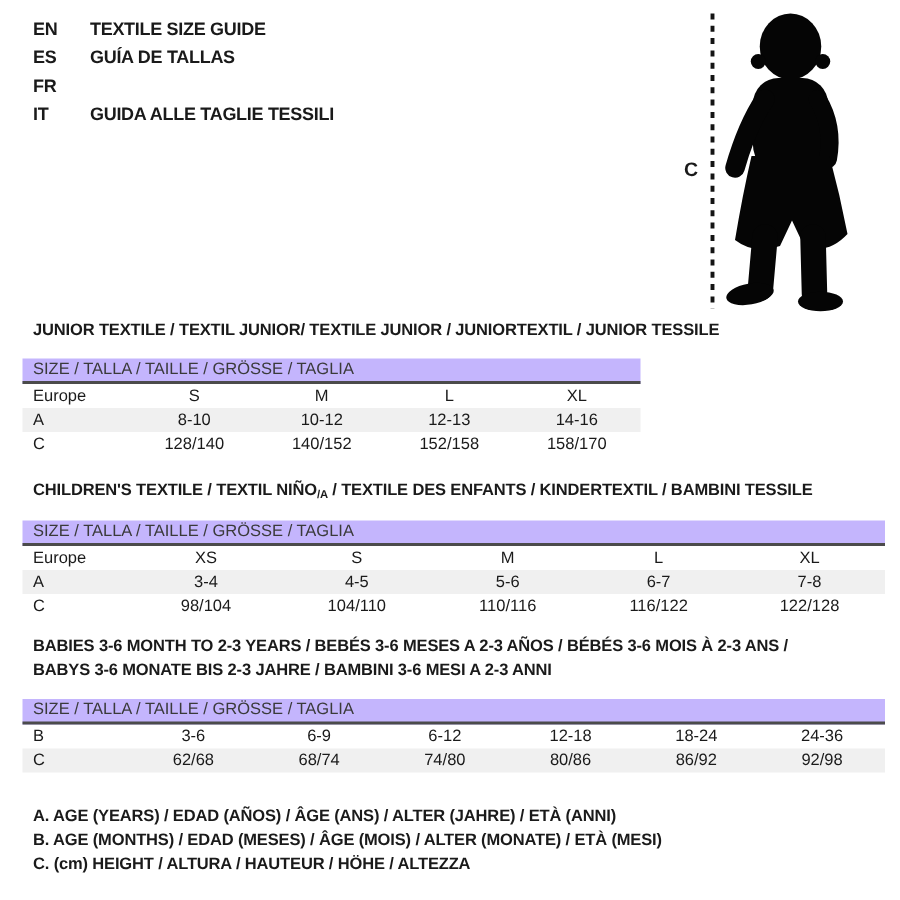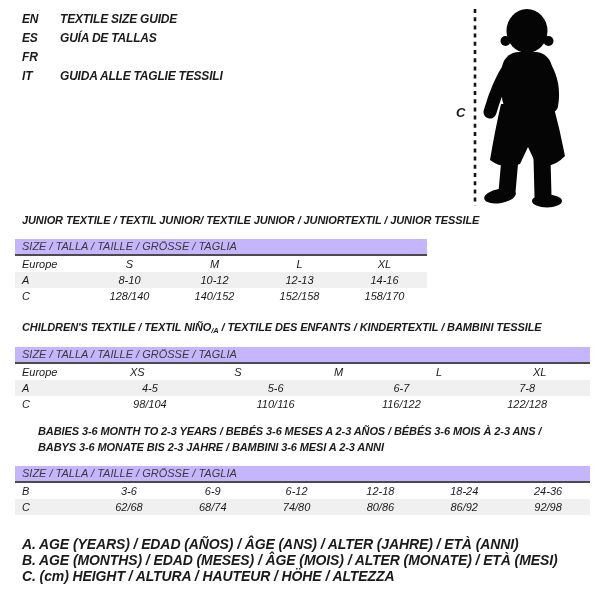--- a/index.html
+++ b/index.html
@@ -4,61 +4,61 @@
 <style>
   html,body{margin:0;padding:0;}
   body{
     width:600px;height:600px;
     background:#ffffff;
     font-family:"Liberation Sans", sans-serif;
     color:#1a1a1a;
     position:relative;
     overflow:hidden;
   }
-  .canvas{position:absolute;left:0;top:0;width:537px;height:600px;background:#fff;font-style:italic;}
+  .canvas{position:absolute;left:0;top:0;width:537px;height:600px;background:#fff;}
 
   
   .langs{position:absolute;left:22px;top:9px;}
   .lang-row{display:flex;height:19px;align-items:center;font-weight:bold;font-size:12px;letter-spacing:-0.2px;white-space:nowrap;}
   .lang-code{width:38px;flex:none;}
 
   
   .figure-svg{position:absolute;left:470px;top:0;}
   .c-label{position:absolute;left:456px;top:105px;font-weight:bold;font-size:13px;}
 
   
   .sec-title{
     position:absolute;margin:0;
     font-weight:bold;font-size:11px;letter-spacing:-0.1px;
     line-height:16px;white-space:nowrap;
   }
   .sec-title .sub{font-size:7.5px;vertical-align:-2px;}
   .t0-title{left:22px;top:212px;}
   .t1-title{left:22px;top:319px;}
-  .t2-title{left:22px;top:423px;margin-left:16px;}
+  .t2-title{left:22px;top:423px;}
 
   
   .size-table{position:absolute;font-size:11px;}
   .t0{left:15px;top:239px;width:412px;}
   .t1{left:15px;top:347px;width:575px;}
   .t2{left:15px;top:466px;width:575px;}
   .st-header{
     background:#c4b5fd;color:#3a3a3a;
     height:15px;line-height:15px;
     padding-left:7px;
     border-bottom:2px solid #4b4b4b;
     white-space:nowrap;
   }
   .st-row{display:flex;height:16px;line-height:16px;}
   .st-row.shaded{background:#f0f0f0;}
   .st-label{width:65px;flex:none;padding-left:7px;}
   .st-cell{flex:1;text-align:center;}
 
   
-  .legend{position:absolute;left:22px;top:536px;font-weight:bold;font-size:14px;letter-spacing:-0.1px;}
+  .legend{position:absolute;left:22px;top:536px;font-weight:bold;font-size:11px;letter-spacing:-0.1px;}
   .legend-line{height:16px;line-height:16px;white-space:nowrap;}
 </style>
 </head>
 <body>
 
 <div class="canvas">
 
   <div class="langs">
       <div class="lang-row">
         <span class="lang-code">EN</span>
@@ -137,28 +137,30 @@
       <div class="st-row">
         <span class="st-label">Europe</span>
         <span class="st-cell">XS</span>
         <span class="st-cell">S</span>
         <span class="st-cell">M</span>
         <span class="st-cell">L</span>
         <span class="st-cell">XL</span>
       </div>
       <div class="st-row shaded">
         <span class="st-label">A</span>
+        <span class="st-cell">3-4</span>
         <span class="st-cell">4-5</span>
         <span class="st-cell">5-6</span>
         <span class="st-cell">6-7</span>
         <span class="st-cell">7-8</span>
       </div>
       <div class="st-row">
         <span class="st-label">C</span>
         <span class="st-cell">98/104</span>
+        <span class="st-cell">104/110</span>
         <span class="st-cell">110/116</span>
         <span class="st-cell">116/122</span>
         <span class="st-cell">122/128</span>
       </div>
     </div>
   <div class="size-table t2">
       <div class="st-header">SIZE / TALLA / TAILLE / GRÖSSE / TAGLIA</div>
       <div class="st-row">
         <span class="st-label">B</span>
         <span class="st-cell">3-6</span>

